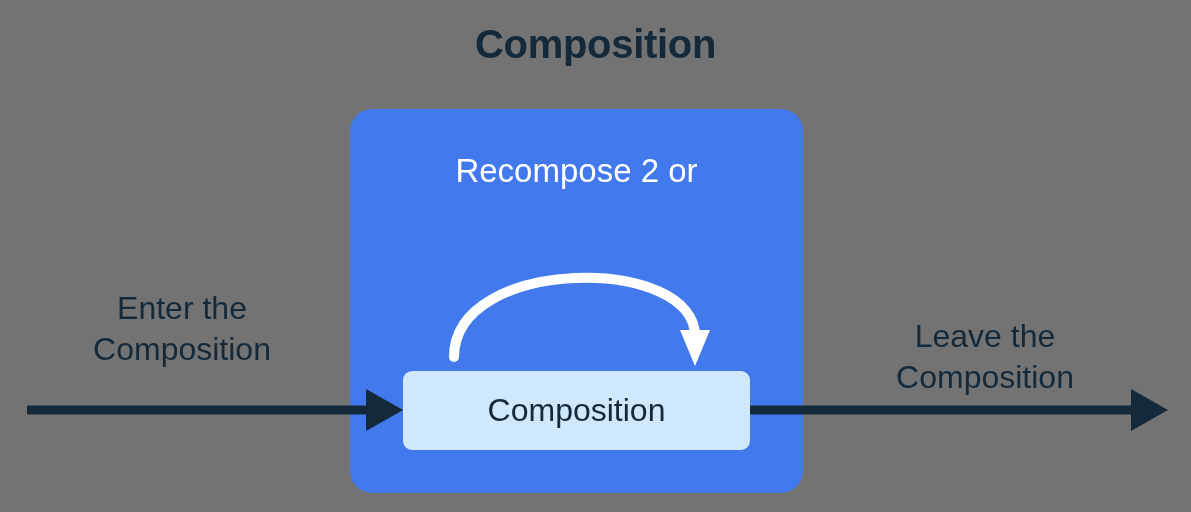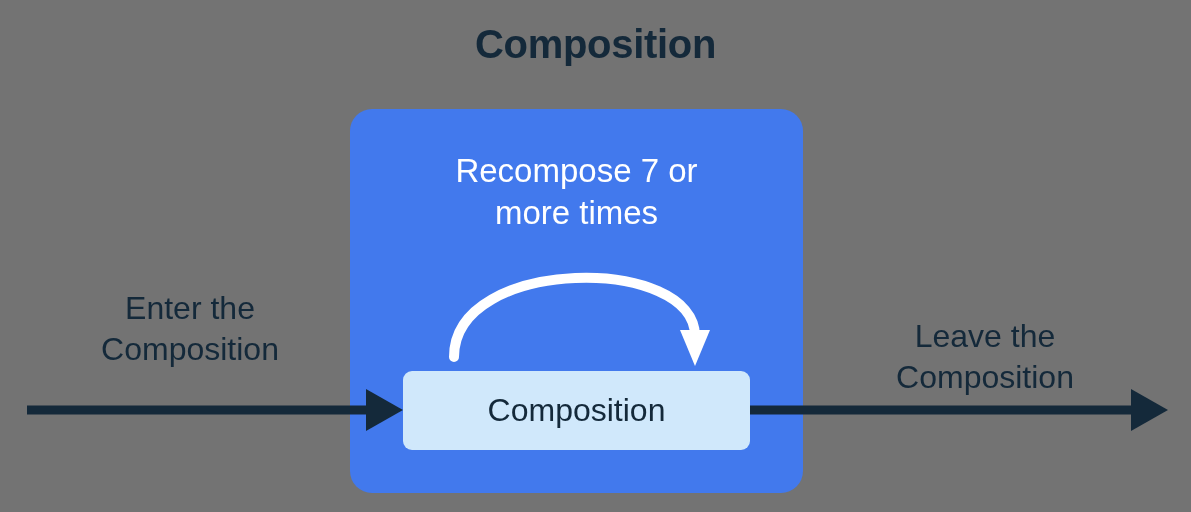--- a/index.html
+++ b/index.html
@@ -83,21 +83,21 @@
   
   .side-caption {
     position: absolute;
     text-align: center;
     font-size: 32px;
     font-weight: 400;
     color: #14293a;
     line-height: 1.28;
   }
   #enter-caption {
-    left: 30px;
+    left: 22px;
     top: 288px;
     width: 320px;
   }
   #leave-caption {
     left: 810px;
     top: 288px;
     width: 350px;
     margin-top: 28px;
   }
 
@@ -138,22 +138,21 @@
       <path d="M 366 389 L 403 410 L 366 431 Z" fill="#14293a"></path>
     </g>
 
     <g>
       <line x1="750" y1="410" x2="1142" y2="410" stroke="#14293a" stroke-width="9"></line>
       <path d="M 1131 389 L 1168 410 L 1131 431 Z" fill="#14293a"></path>
     </g>
   </svg>
 
   <div id="recompose-label">
-    <div>Recompose 7 or</div>
-    <div>more times</div>
+    <div>Recompose 2 or</div>
   </div>
 
   <div id="enter-caption" class="side-caption">
     <div>Enter the</div>
     <div>Composition</div>
   </div>
 
   <div id="leave-caption" class="side-caption">
     <div>Leave the</div>
     <div>Composition</div>

